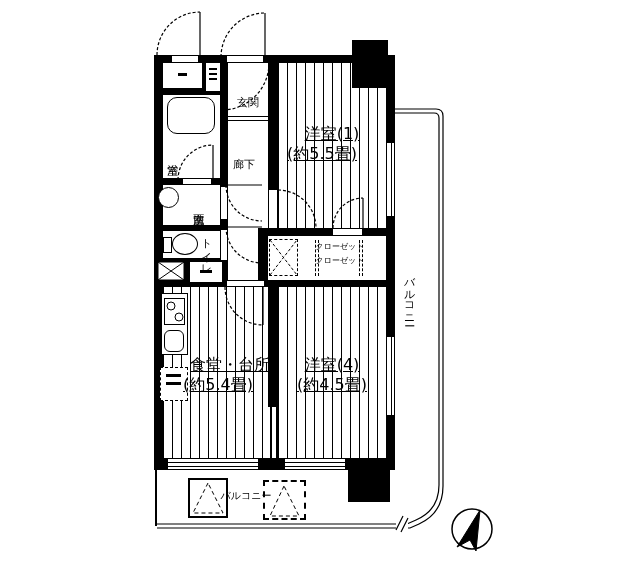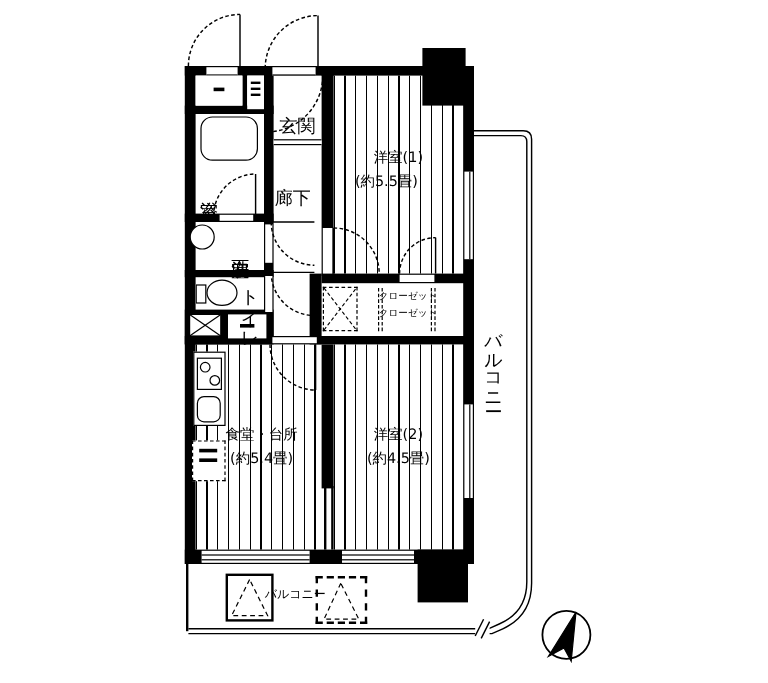--- a/index.html
+++ b/index.html
@@ -15,21 +15,21 @@
   .win-v:before{content:"";position:absolute;left:50%;top:0;width:1px;height:100%;background:#000;}
   .win-h{position:absolute;background:#fff;}
   .win-h:before{content:"";position:absolute;top:3px;left:0;height:1px;width:100%;background:#000;}
   .win-h:after{content:"";position:absolute;top:7px;left:0;height:1px;width:100%;background:#000;}
   .fix{position:absolute;background:#fff;border:1.5px solid #000;box-sizing:border-box;}
   .dashbox{position:absolute;background:#fff;border:1px dashed #000;box-sizing:border-box;}
   .whitebox{position:absolute;background:#fff;}
   .bar{position:absolute;background:#000;}
   .label{position:absolute;color:#000;text-align:center;line-height:1.15;white-space:nowrap;}
   .vlabel{writing-mode:vertical-rl;text-orientation:upright;letter-spacing:0px;white-space:nowrap;}
-  .f11{font-size:12px;} .f10{font-size:10px;} .f9{font-size:15px;} .f8{font-size:8px;}
+  .f11{font-size:16px;text-decoration:underline;} .f10{font-size:10px;} .f9{font-size:11px;} .f8{font-size:8px;}
   svg{position:absolute;left:0;top:0;pointer-events:none;}
   .step{position:absolute;border-top:1px solid #000;border-bottom:1px solid #000;background:#fff;}
 </style>
 </head>
 <body>
 
 <div id="plan">
 
   <div class="room" style="left:278px;top:63px;width:108px;height:165px;"></div>
   <div class="room" style="left:278px;top:287px;width:108px;height:171px;"></div>
@@ -151,24 +151,24 @@
 
     <g>
       <circle cx="472" cy="529" r="20" fill="none" stroke="#000" stroke-width="1.5"></circle>
       <polygon points="480,510 457,547 470,540 476,551" fill="#000" stroke="#000" stroke-width="1"></polygon>
     </g>
   </svg>
 
   <div class="label f11" style="left:278px;top:125px;width:108px;">洋室(1)</div>
   <div class="label f11" style="left:268px;top:145px;width:108px;">(約5.5畳)</div>
 
-  <div class="label f11" style="left:278px;top:356px;width:108px;">洋室(2)</div>
+  <div class="label f11" style="left:278px;top:356px;width:108px;">洋室(4)</div>
   <div class="label f11" style="left:278px;top:376px;width:108px;">(約4.5畳)</div>
 
-  <div class="label f11" style="left:168px;top:356px;width:100px;">食堂・台所</div>
+  <div class="label f11" style="left:180px;top:356px;width:100px;">食堂・台所</div>
   <div class="label f11" style="left:168px;top:376px;width:100px;">(約5.4畳)</div>
 
   <div class="label f9" style="left:228px;top:97px;width:40px;">玄関</div>
   <div class="label f9" style="left:228px;top:158px;width:32px;font-family:Liberation Serif, serif;">廊下</div>
 
   <div class="label f9 vlabel" style="left:165px;top:140px;height:32px;">浴室</div>
   <div class="label f9 vlabel" style="left:191px;top:185px;height:40px;">洗面室</div>
   <div class="label f9 vlabel" style="left:199px;top:231px;height:32px;">トイレ</div>
 
   <div class="label f8" style="left:300px;top:242px;width:80px;">クローゼット</div>

